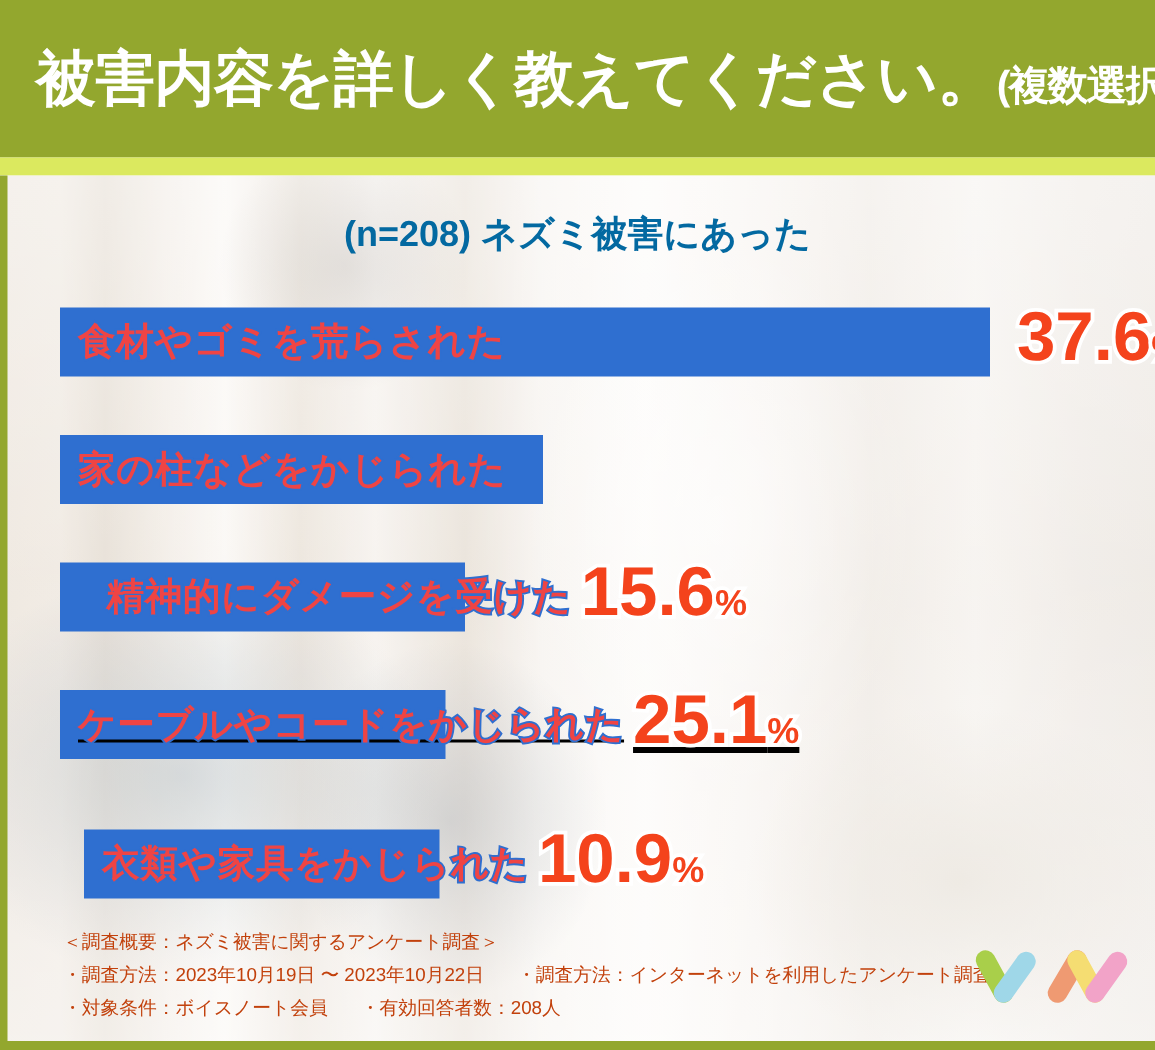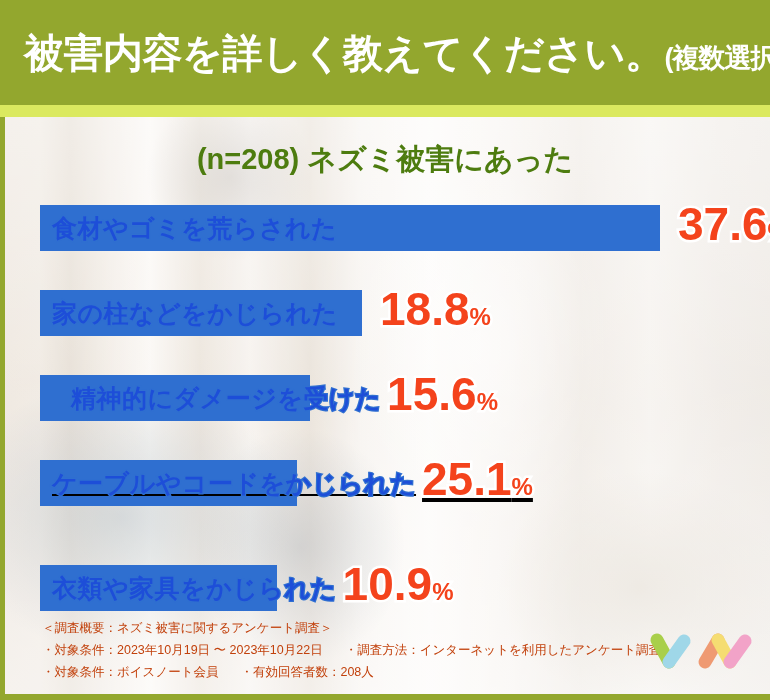--- a/index.html
+++ b/index.html
@@ -70,41 +70,41 @@
     position:absolute;left:0;top:117px;width:5px;height:583px;background:#93a72e;
   }
   .frame-bottom{
     position:absolute;left:0;bottom:0;width:770px;height:6px;background:#93a72e;
   }
 
   
   .subtitle{
     position:absolute;left:0;top:140px;width:770px;
     text-align:center;
-    font-size:29px;font-weight:bold;color:#4d7c0f;
+    font-size:24px;font-weight:bold;color:#0369a1;
     white-space:nowrap;
   }
 
   
   .rows{
     position:absolute;left:0;top:0;width:770px;height:583px;
   }
   .row{
     position:absolute;left:40px;
     display:flex;align-items:center;
     height:46px;
   }
   .bar{
     position:absolute;left:0;top:0;height:46px;
     background:#2f6fd0;
   }
   .bar-label{
     position:relative;
     z-index:2;
-    color:#1d4ed8;
+    color:#ef4444;
     font-size:25px;font-weight:bold;
     white-space:nowrap;
     padding-left:12px;
     line-height:46px;
     letter-spacing:0.5px;
     -webkit-text-stroke:2.5px #2f6fd0;
     paint-order:stroke fill;
   }
   .pct{
     position:relative;z-index:2;
@@ -117,21 +117,21 @@
     paint-order:stroke fill;
     margin-left:6px;
   }
   .pct .unit{font-size:24px;}
 
   
   .row-0{top:88px;}
   .row-1{top:173px;}
   .row-2{top:258px;}
   .row-3{top:343px;text-decoration:underline;}
-  .row-4{top:448px;}
+  .row-4{top:436px;margin-left:16px;}
 
   
   .footer{
     position:absolute;left:42px;bottom:16px;
     font-size:12.5px;color:#c2410c;line-height:1.75;
     white-space:nowrap;
   }
   .footer .line{display:block;}
   .footer .gap{display:inline-block;width:22px;}
 
@@ -161,21 +161,20 @@
 
       <div class="row row-0">
         <div class="bar" style="width: 620px;"></div>
         <div class="bar-label" style="min-width: 620px;">食材やゴミを荒らされた</div>
         <div class="pct"><span>37.6</span><span class="unit">%</span></div>
       </div>
 
       <div class="row row-1">
         <div class="bar" style="width: 322px;"></div>
         <div class="bar-label" style="min-width: 322px;">家の柱などをかじられた</div>
-        <div class="pct"><span>18.8</span><span class="unit">%</span></div>
       </div>
 
       <div class="row row-2">
         <div class="bar" style="width: 270px;"></div>
         <div class="bar-label" style="min-width: 270px; margin-left: 19px;">精神的にダメージを受けた</div>
         <div class="pct"><span>15.6</span><span class="unit">%</span></div>
       </div>
 
       <div class="row row-3">
         <div class="bar" style="width: 257px;"></div>
@@ -188,21 +187,21 @@
         <div class="bar-label" style="min-width: 237px;">衣類や家具をかじられた</div>
         <div class="pct"><span>10.9</span><span class="unit">%</span></div>
       </div>
 
     </div>
 
     <div class="subtitle" style="top:23px">(n=208) ネズミ被害にあった</div>
 
     <div class="footer">
       <span class="line">＜調査概要：ネズミ被害に関するアンケート調査＞</span>
-      <span class="line"><span>・対象条件：2023年10月19日 〜 2023年10月22日</span><span class="gap"></span><span>・調査方法：インターネットを利用したアンケート調査</span></span>
+      <span class="line"><span>・調査方法：2023年10月19日 〜 2023年10月22日</span><span class="gap"></span><span>・調査方法：インターネットを利用したアンケート調査</span></span>
       <span class="line"><span>・対象条件：ボイスノート会員</span><span class="gap"></span><span>・有効回答者数：208人</span></span>
     </div>
 
     <svg class="logo" viewBox="0 0 108 48">
       <g stroke-linecap="round" stroke-width="13" fill="none">
         <line x1="9" y1="10" x2="21" y2="32" stroke="#a9cf4a"></line>
         <line x1="21" y1="32" x2="36" y2="11" stroke="#9fd7e8"></line>
         <line x1="57" y1="32" x2="70" y2="10" stroke="#ef9a72"></line>
         <line x1="70" y1="10" x2="82" y2="32" stroke="#f5dd72"></line>
         <line x1="82" y1="32" x2="97" y2="11" stroke="#f2a3c8"></line>

